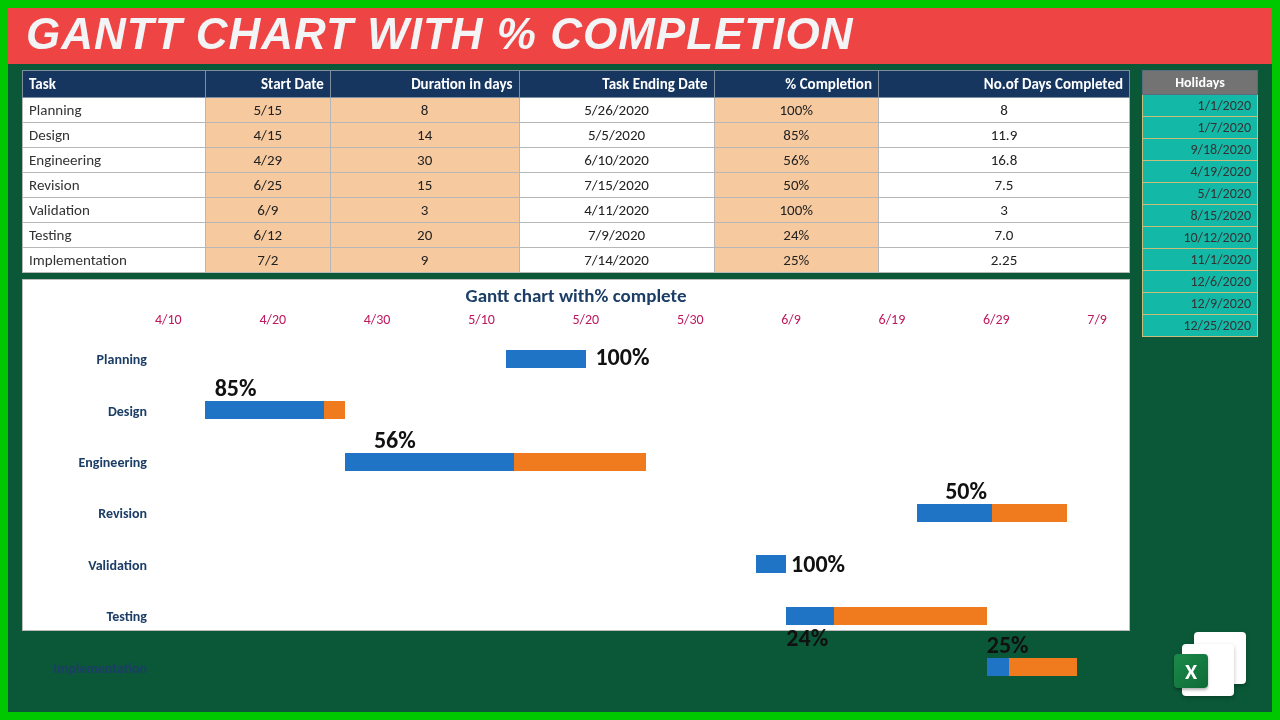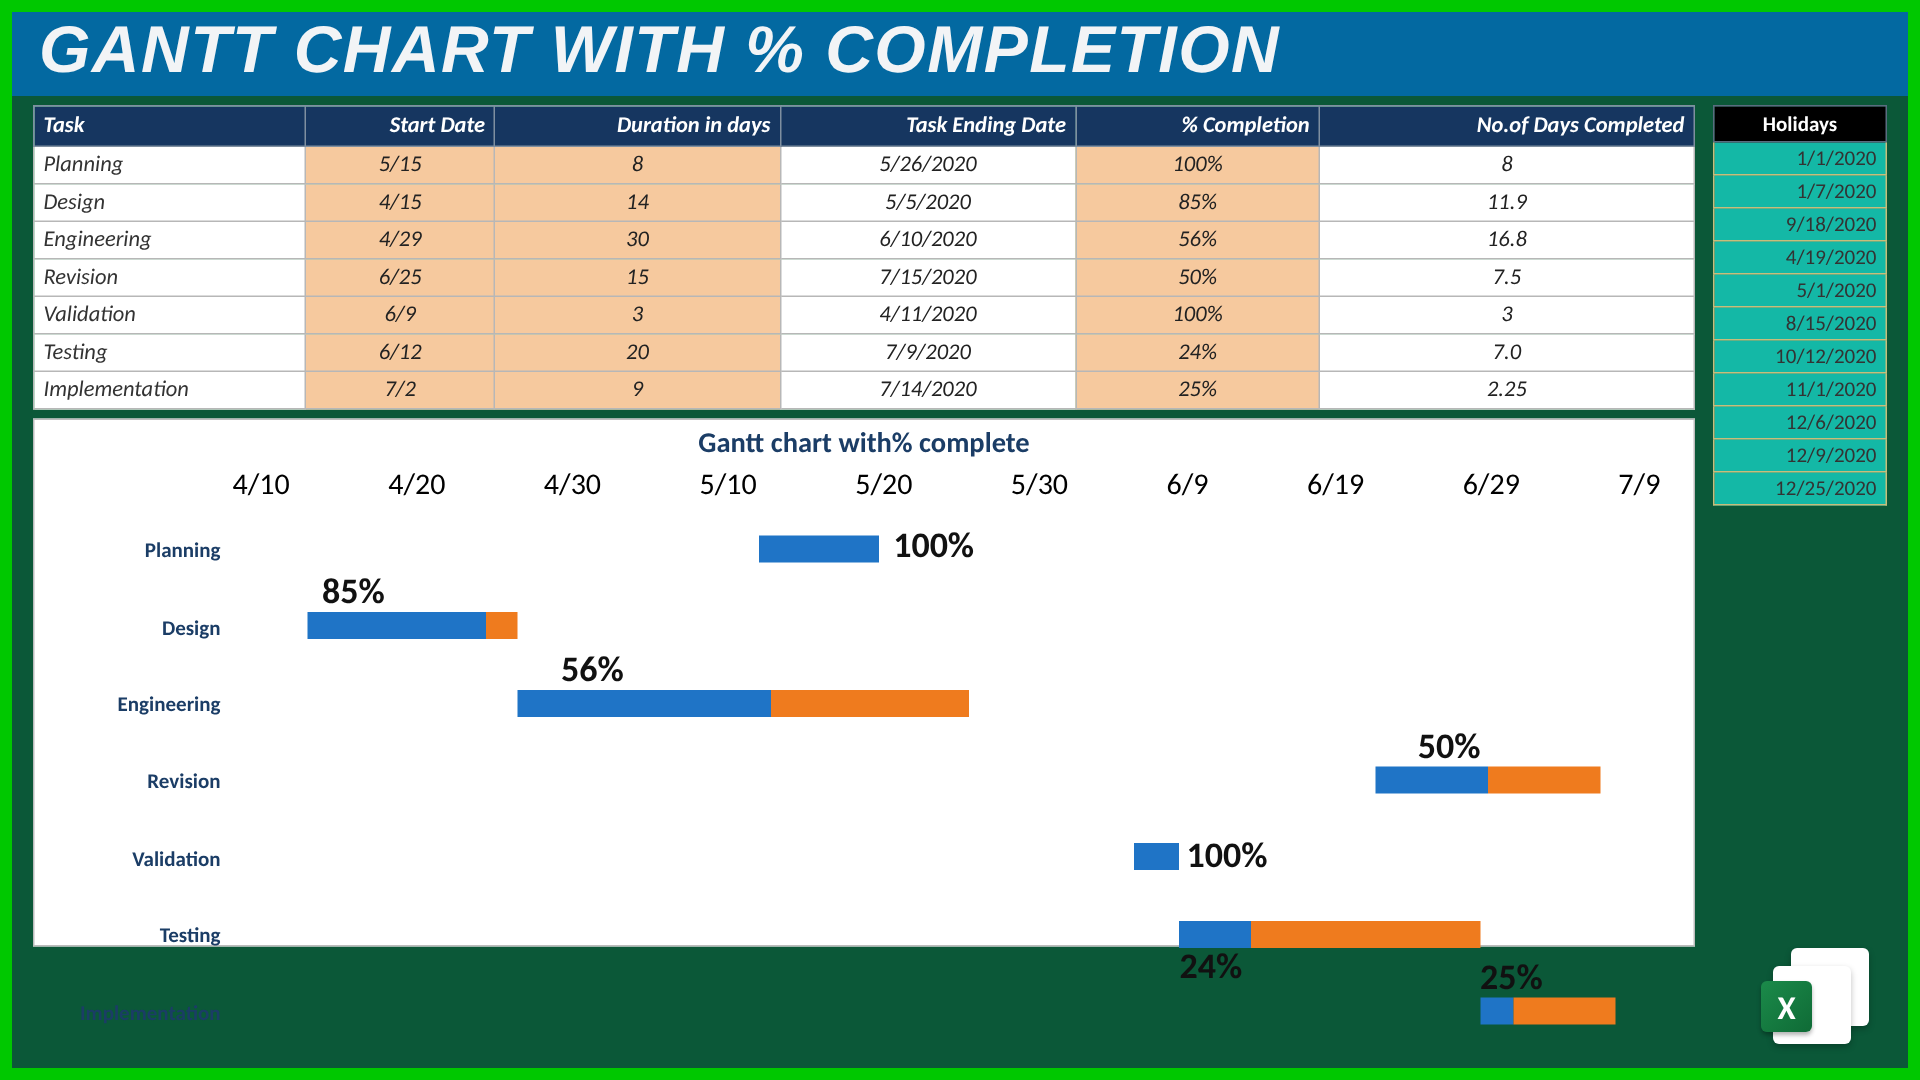--- a/index.html
+++ b/index.html
@@ -4,76 +4,76 @@
 <style>
   * { box-sizing: border-box; margin: 0; padding: 0; }
   html, body { width: 1280px; height: 720px; overflow: hidden; font-family: Calibri, Arial, sans-serif; }
   body { background: #00C800; padding: 8px; }
   .inner {
     width: 100%; height: 100%;
     background: #0B5838;
     position: relative;
   }
   .banner {
-    background: #0369a1;
+    background: #ef4444;
     color: #f2f4f6;
     font-size: 44px;
     font-weight: 800;
     font-style: italic;
     letter-spacing: 1px;
     padding: 4px 18px 8px 18px;
     line-height: 1;
     font-family: Arial, sans-serif;
   }
   .content {
     display: flex;
     gap: 12px;
     padding: 6px 14px 10px 14px;
   }
   .leftcol { flex: 1 1 auto; display: flex; flex-direction: column; gap: 6px; }
   .rightcol { width: 116px; }
 
   
-  .data-table { width: 100%; border-collapse: collapse; font-size: 15px; background: #86efac; font-style: italic; }
+  .data-table { width: 100%; border-collapse: collapse; font-size: 15px; background: #0f766e; }
   .data-table th {
     background: #163660; color: #fff; font-weight: 700;
     border: 1px solid #7f8fa0; padding: 4px 6px; text-align: right;
   }
   .data-table th:first-child { text-align: left; }
   .data-table td {
     border: 1px solid #b7b7b7; padding: 3px 6px; text-align: center;
     background: #fff; color: #222;
   }
   .data-table td:first-child { text-align: left; color:#333; }
   .hl { background: #f6c99e !important; }
 
   
   .holidays { width: 100%; border-collapse: collapse; font-size: 14px; }
   .holidays th {
-    background: #000000; color: #fff; border: 1px solid #5a6c80;
+    background: #737373; color: #fff; border: 1px solid #5a6c80;
     padding: 3px 4px; font-weight: 700;
   }
   .holidays td {
     background: #14b8a6; border: 1px solid #c8bd7b; text-align: right;
     padding: 2px 6px; color: #333;
   }
 
   
   .chart-panel {
     background: #fff; border: 1px solid #bcbcbc;
     flex: 1 1 auto; position: relative;
     padding: 4px 12px 6px 12px;
     height: 352px;
   }
   .chart-title {
     text-align: center; color: #1b3d66; font-weight: 700; font-size: 19px;
     margin-bottom: 2px;
   }
   .axis-row {
-    display: flex; color: #000000; font-size: 20px; font-weight: 500;
+    display: flex; color: #be185d; font-size: 14px; font-weight: 500;
     margin-left: 120px; margin-right: 10px; justify-content: space-between;
     padding: 2px 0 6px 0;
   }
   .plot {
     position: relative; margin-left: 120px; margin-right: 10px;
     height: 360px;
   }
   .ylabels {
     position: absolute; left: -120px; top: 0; width: 112px; height: 100%;
     display: flex; flex-direction: column; justify-content: space-around;

